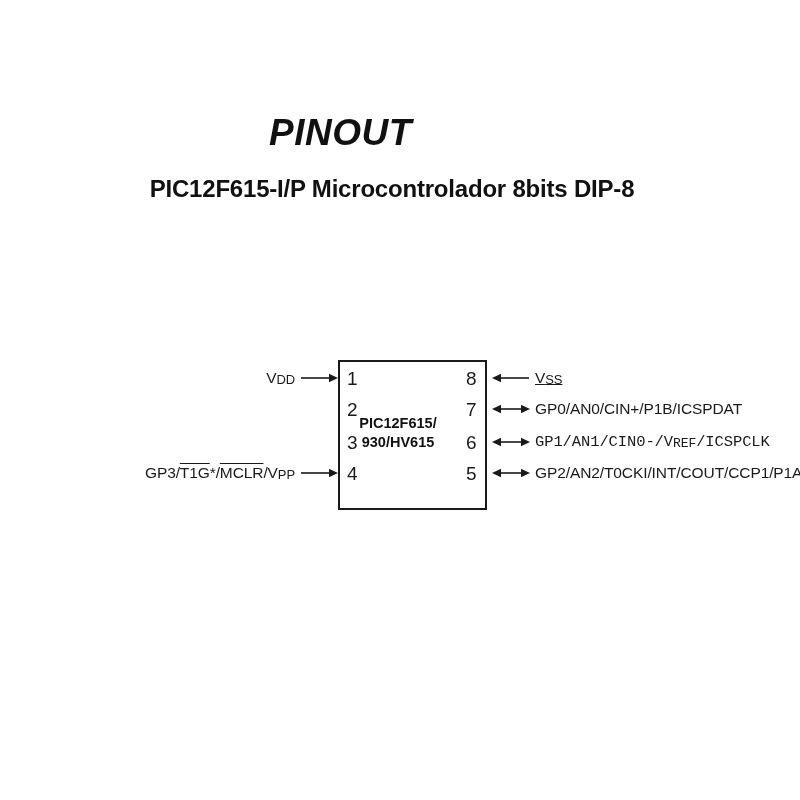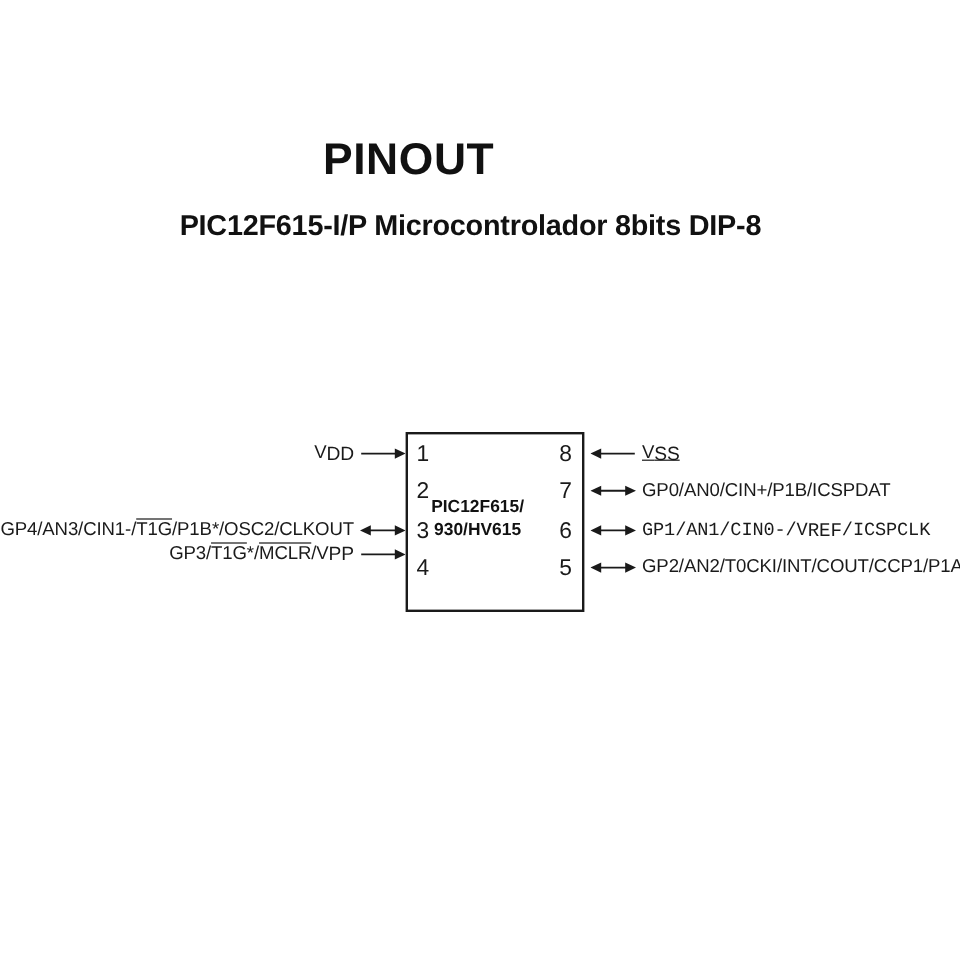--- a/index.html
+++ b/index.html
@@ -20,20 +20,21 @@
   #title {
     position: absolute;
     top: 112px;
     left: 0;
     width: 681px;
     text-align: center;
     font-size: 37px;
     font-weight: bold;
     letter-spacing: 0.5px;
     color: #111111;
+    font-style: italic;
   }
   #subtitle {
     position: absolute;
     top: 175px;
     left: 0;
     width: 784px;
     text-align: center;
     font-size: 24px;
     font-weight: bold;
     letter-spacing: -0.2px;
@@ -98,21 +99,21 @@
     justify-content: flex-start;
   }
   .pin-label {
     font-size: 15.5px;
     white-space: nowrap;
     color: #1a1a1a;
     letter-spacing: -0.1px;
   }
   .ovl { text-decoration: overline; }
   .sub {
-    font-size: 16px;
+    font-size: 13px;
     vertical-align: baseline;
     position: relative;
     top: 1px;
   }
 
   
   .arrow {
     display: block;
     flex: 0 0 auto;
   }
@@ -137,30 +138,22 @@
 <div class="pin-num left" style="top: 369px;">1</div>
     <div class="pin-row left" style="top: 367px;">
       <span class="pin-label"><span>V</span><span class="sub">DD</span></span>
       <svg width="38" height="12" viewBox="0 0 38 12" class="arrow left-side">
         <line x1="1" x2="31" y1="6" y2="6" stroke="#1a1a1a" stroke-width="1.6"></line>
         <polygon fill="#1a1a1a" points="38,6 29,1.7999999999999998 29,10.2"></polygon>
       </svg>
     </div>
     <div class="pin-num left" style="top: 400px;">2</div>
     <div class="pin-num left" style="top: 433px;">3</div>
-    <div class="pin-row left" style="top: 431px;">
-      <span class="pin-label"><span>GP4/AN3/CIN1-/</span><span class="ovl">T1G</span><span>/P1B*/OSC2/CLKOUT</span></span>
-      <svg width="38" height="12" viewBox="0 0 38 12" class="arrow left-side">
-        <line x1="7" x2="31" y1="6" y2="6" stroke="#1a1a1a" stroke-width="1.6"></line>
-        <polygon fill="#1a1a1a" points="38,6 29,1.7999999999999998 29,10.2"></polygon>
-        <polygon fill="#1a1a1a" points="0,6 9,1.7999999999999998 9,10.2"></polygon>
-      </svg>
-    </div>
     <div class="pin-num left" style="top: 464px;">4</div>
-    <div class="pin-row left" style="top: 451px;">
+    <div class="pin-row left" style="top: 462px;">
       <span class="pin-label"><span>GP3/</span><span class="ovl">T1G</span><span>*/</span><span class="ovl">MCLR</span><span>/V</span><span class="sub">PP</span></span>
       <svg width="38" height="12" viewBox="0 0 38 12" class="arrow left-side">
         <line x1="1" x2="31" y1="6" y2="6" stroke="#1a1a1a" stroke-width="1.6"></line>
         <polygon fill="#1a1a1a" points="38,6 29,1.7999999999999998 29,10.2"></polygon>
       </svg>
     </div>
     <div class="pin-num right" style="top: 369px;">8</div>
     <div class="pin-row right" style="top: 367px; text-decoration: underline;">
       <svg width="38" height="12" viewBox="0 0 38 12" class="arrow right-side">
         <line x1="7" x2="37" y1="6" y2="6" stroke="#1a1a1a" stroke-width="1.6"></line>

